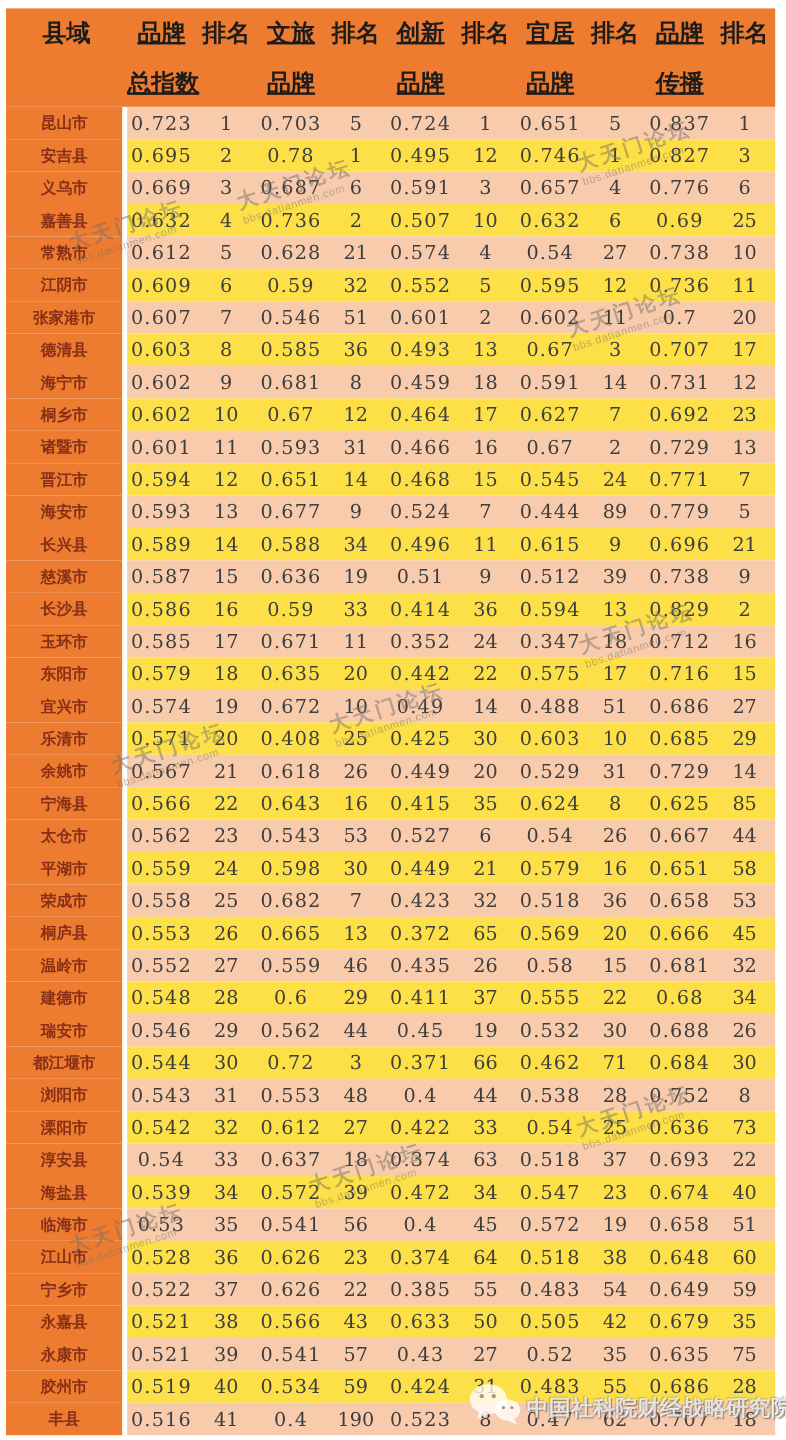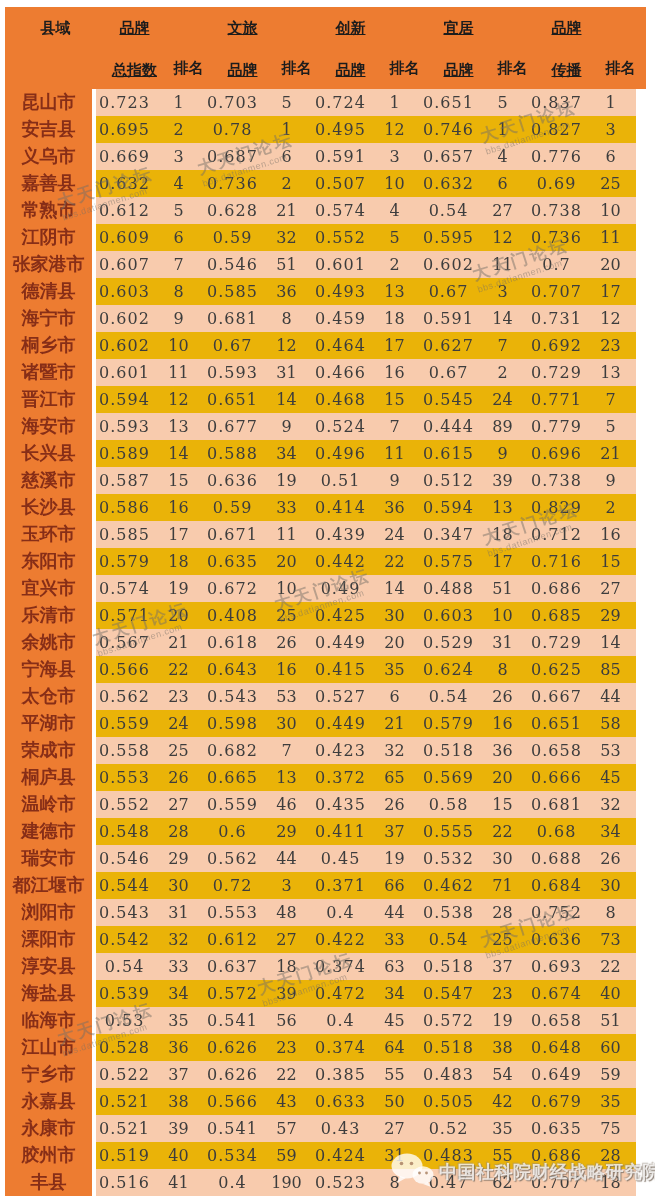--- a/index.html
+++ b/index.html
@@ -4,32 +4,32 @@
 <style>
   html,body{margin:0;padding:0;background:#ffffff;}
   .page{position:relative;width:655px;height:1200px;background:#ffffff;overflow:hidden;
         font-family:"Liberation Sans","DejaVu Sans",sans-serif;}
   .tbl{position:absolute;left:5px;top:7px;width:641px;}
   
   .thead{position:relative;height:82px;background:#ED7C31;}
   .hline{position:absolute;left:0;width:100%;display:flex;}
   #hl1{top:10px;}
   #hl2{top:52px;}
-  .hc{display:block;text-align:center;font-weight:bold;font-size:15px;color:#1c1c1c;line-height:22px;white-space:nowrap;}
+  .hc{display:block;text-align:center;font-weight:bold;font-size:20px;color:#1c1c1c;line-height:22px;white-space:nowrap;}
   .hc.county-h{width:101px;}
   .hc.val{width:57px;text-decoration:underline;}
-  .hc.rank{width:51px;margin-top:40px;}
+  .hc.rank{width:51px;}
   
   .row{display:flex;height:27px;}
-  .county{width:87px;background:#ED7C31;color:#872E17;font-weight:bold;font-size:18px;
+  .county{width:97px;background:#ED7C31;color:#872E17;font-weight:bold;font-size:13px;
           text-align:center;line-height:27px;white-space:nowrap;}
   .vgap{width:4px;background:#ffffff;}
   .stripe{display:flex;width:540px;}
   .stripe.dark{background:#F8CBAD;}
-  .stripe.light{background:#eab308;}
+  .stripe.light{background:#fde047;}
   .cell{display:block;text-align:center;font-family:"DejaVu Serif","Liberation Serif",serif;
         font-size:16px;color:#3d3d3d;line-height:27px;}
   .cell.val{width:57px;letter-spacing:1px;}
   .cell.rank{width:51px;}
   
   .wm-layer{position:absolute;left:0;top:0;width:655px;height:1200px;pointer-events:none;}
   .wm{position:absolute;transform:rotate(-18deg);transform-origin:left top;
       color:rgba(118,110,103,0.48);line-height:1.15;text-align:left;}
   .wm .wt{font-size:17px;font-weight:bold;letter-spacing:3px;white-space:nowrap;}
   .wm .wu{font-size:9px;letter-spacing:0.6px;white-space:nowrap;}
@@ -331,21 +331,21 @@
           </div>
         </div>
         <div class="row">
           <div class="county">玉环市</div>
           <div class="vgap"></div>
           <div class="stripe dark">
             <span class="cell val">0.585</span>
             <span class="cell rank">17</span>
             <span class="cell val">0.671</span>
             <span class="cell rank">11</span>
-            <span class="cell val">0.439</span>
+            <span class="cell val">0.352</span>
             <span class="cell rank">24</span>
             <span class="cell val">0.347</span>
             <span class="cell rank">18</span>
             <span class="cell val">0.712</span>
             <span class="cell rank">16</span>
           </div>
         </div>
         <div class="row">
           <div class="county">东阳市</div>
           <div class="vgap"></div>

